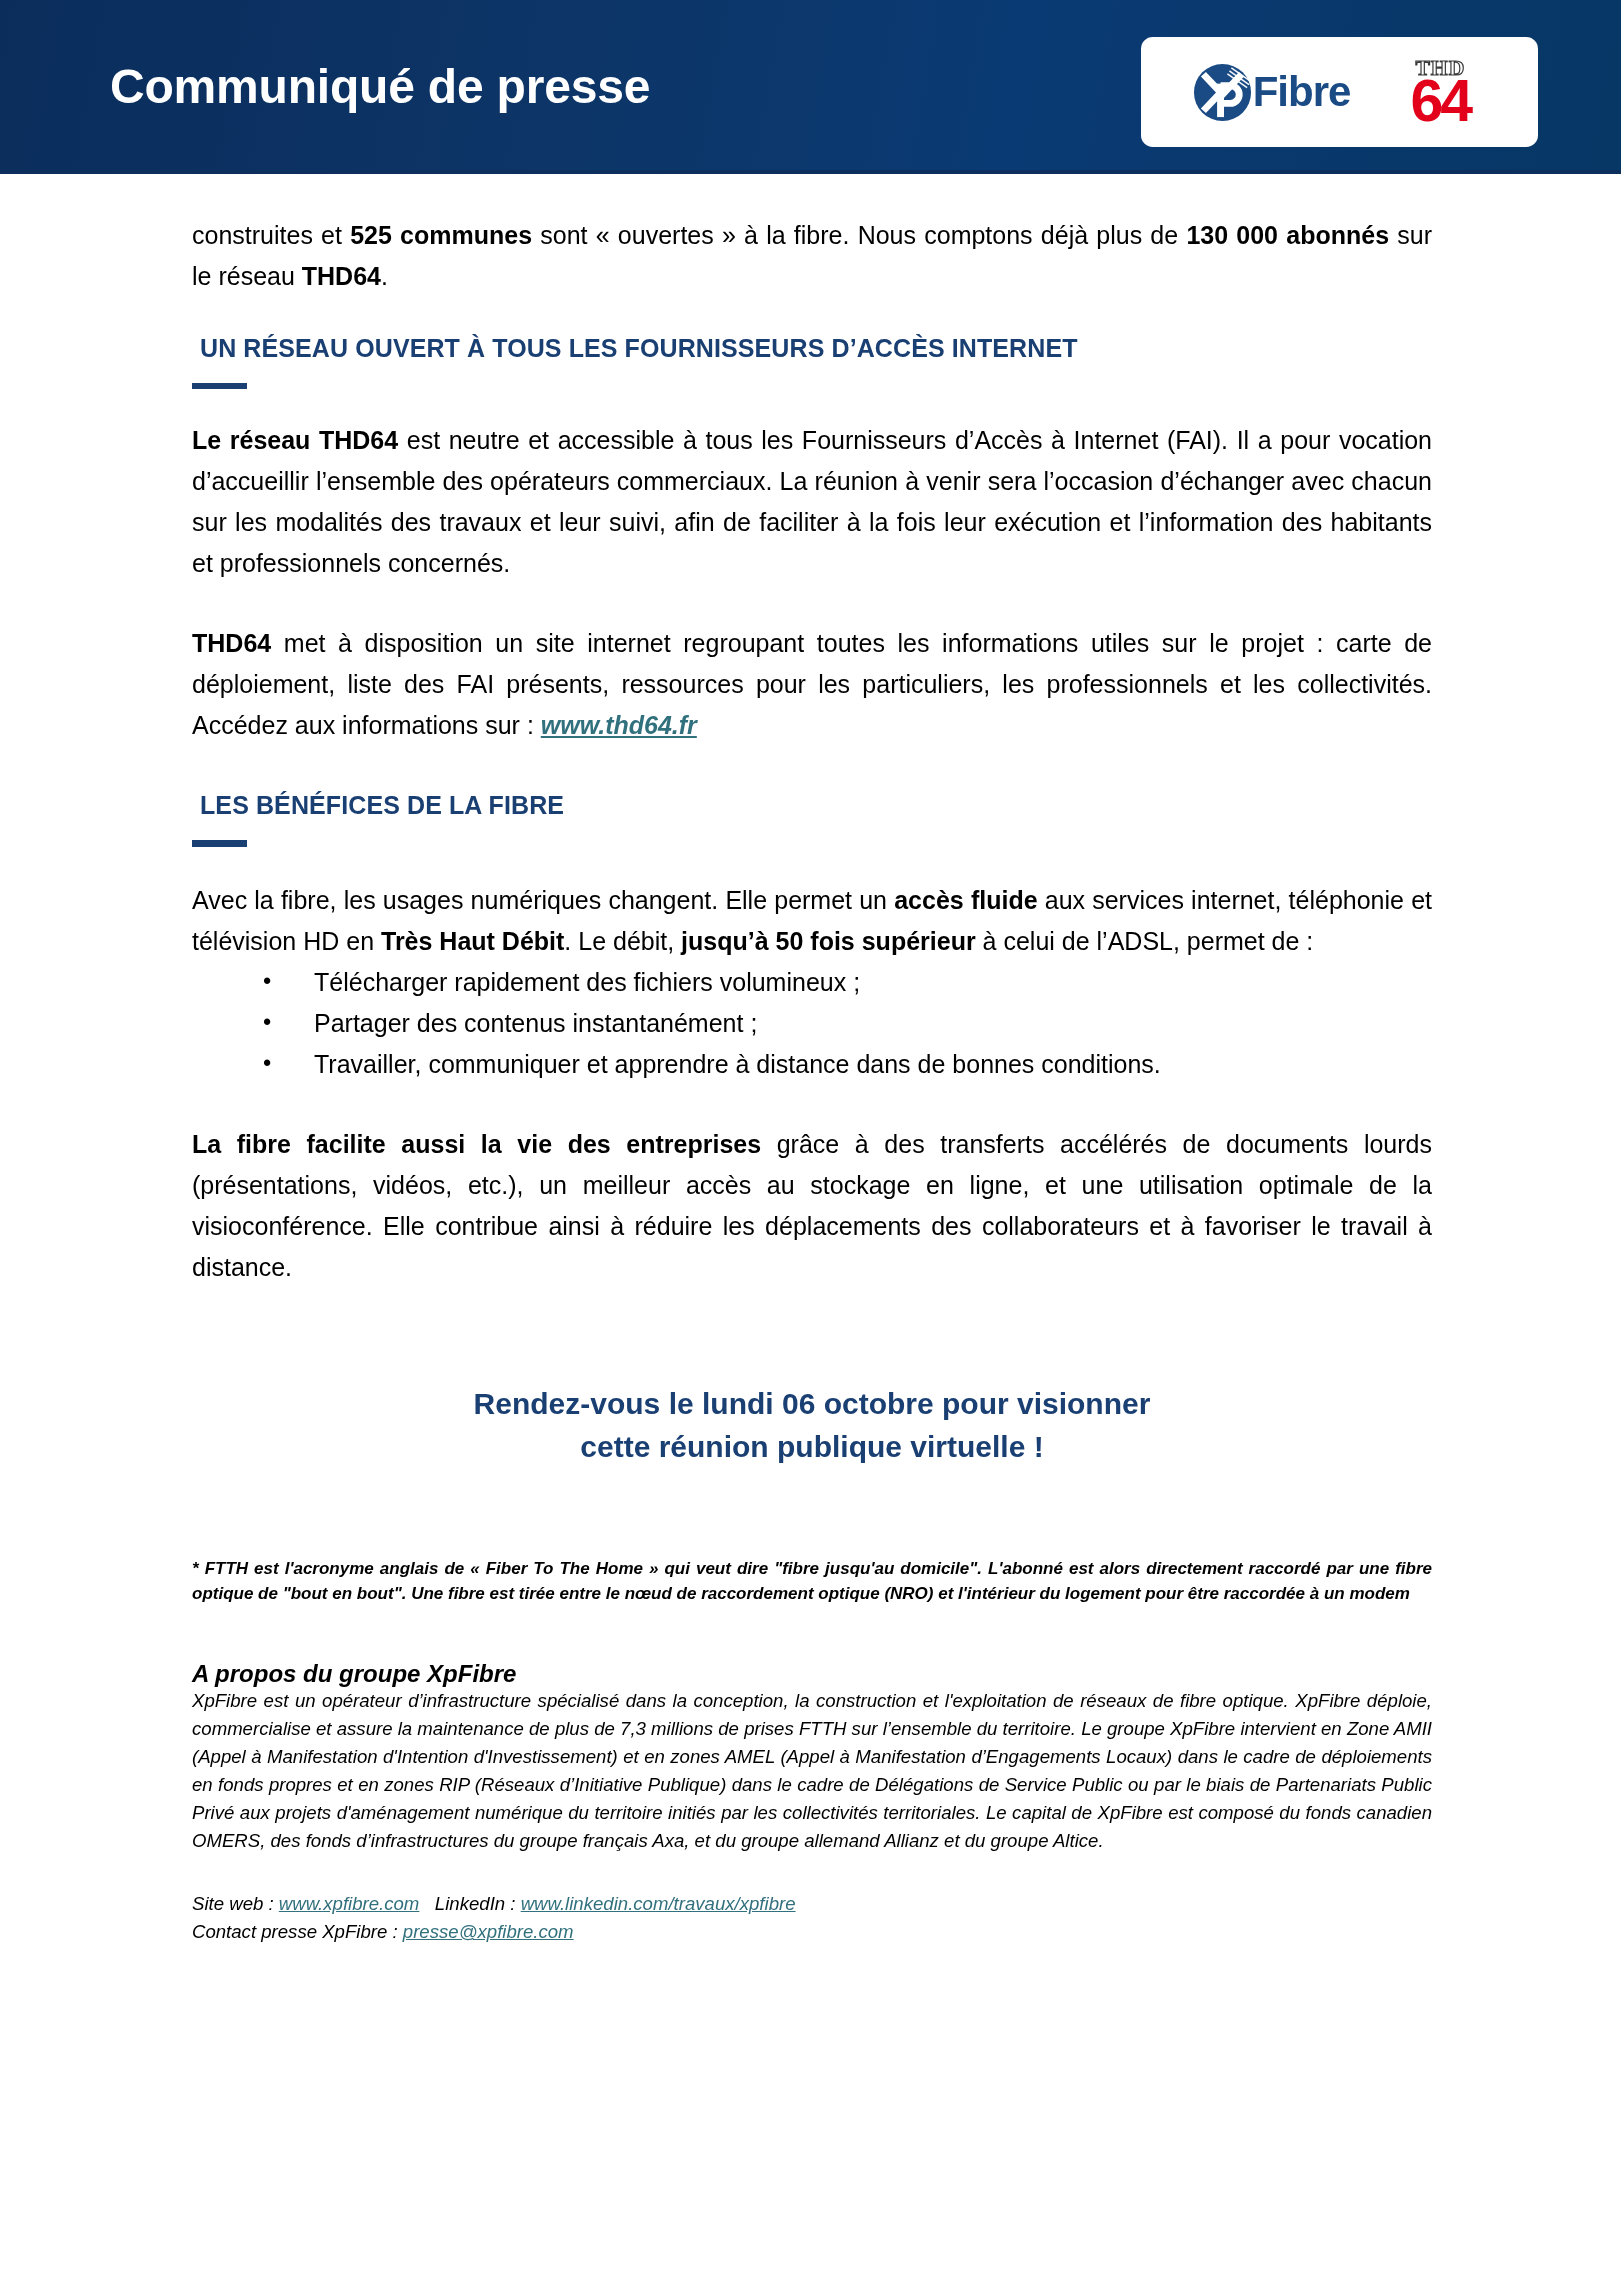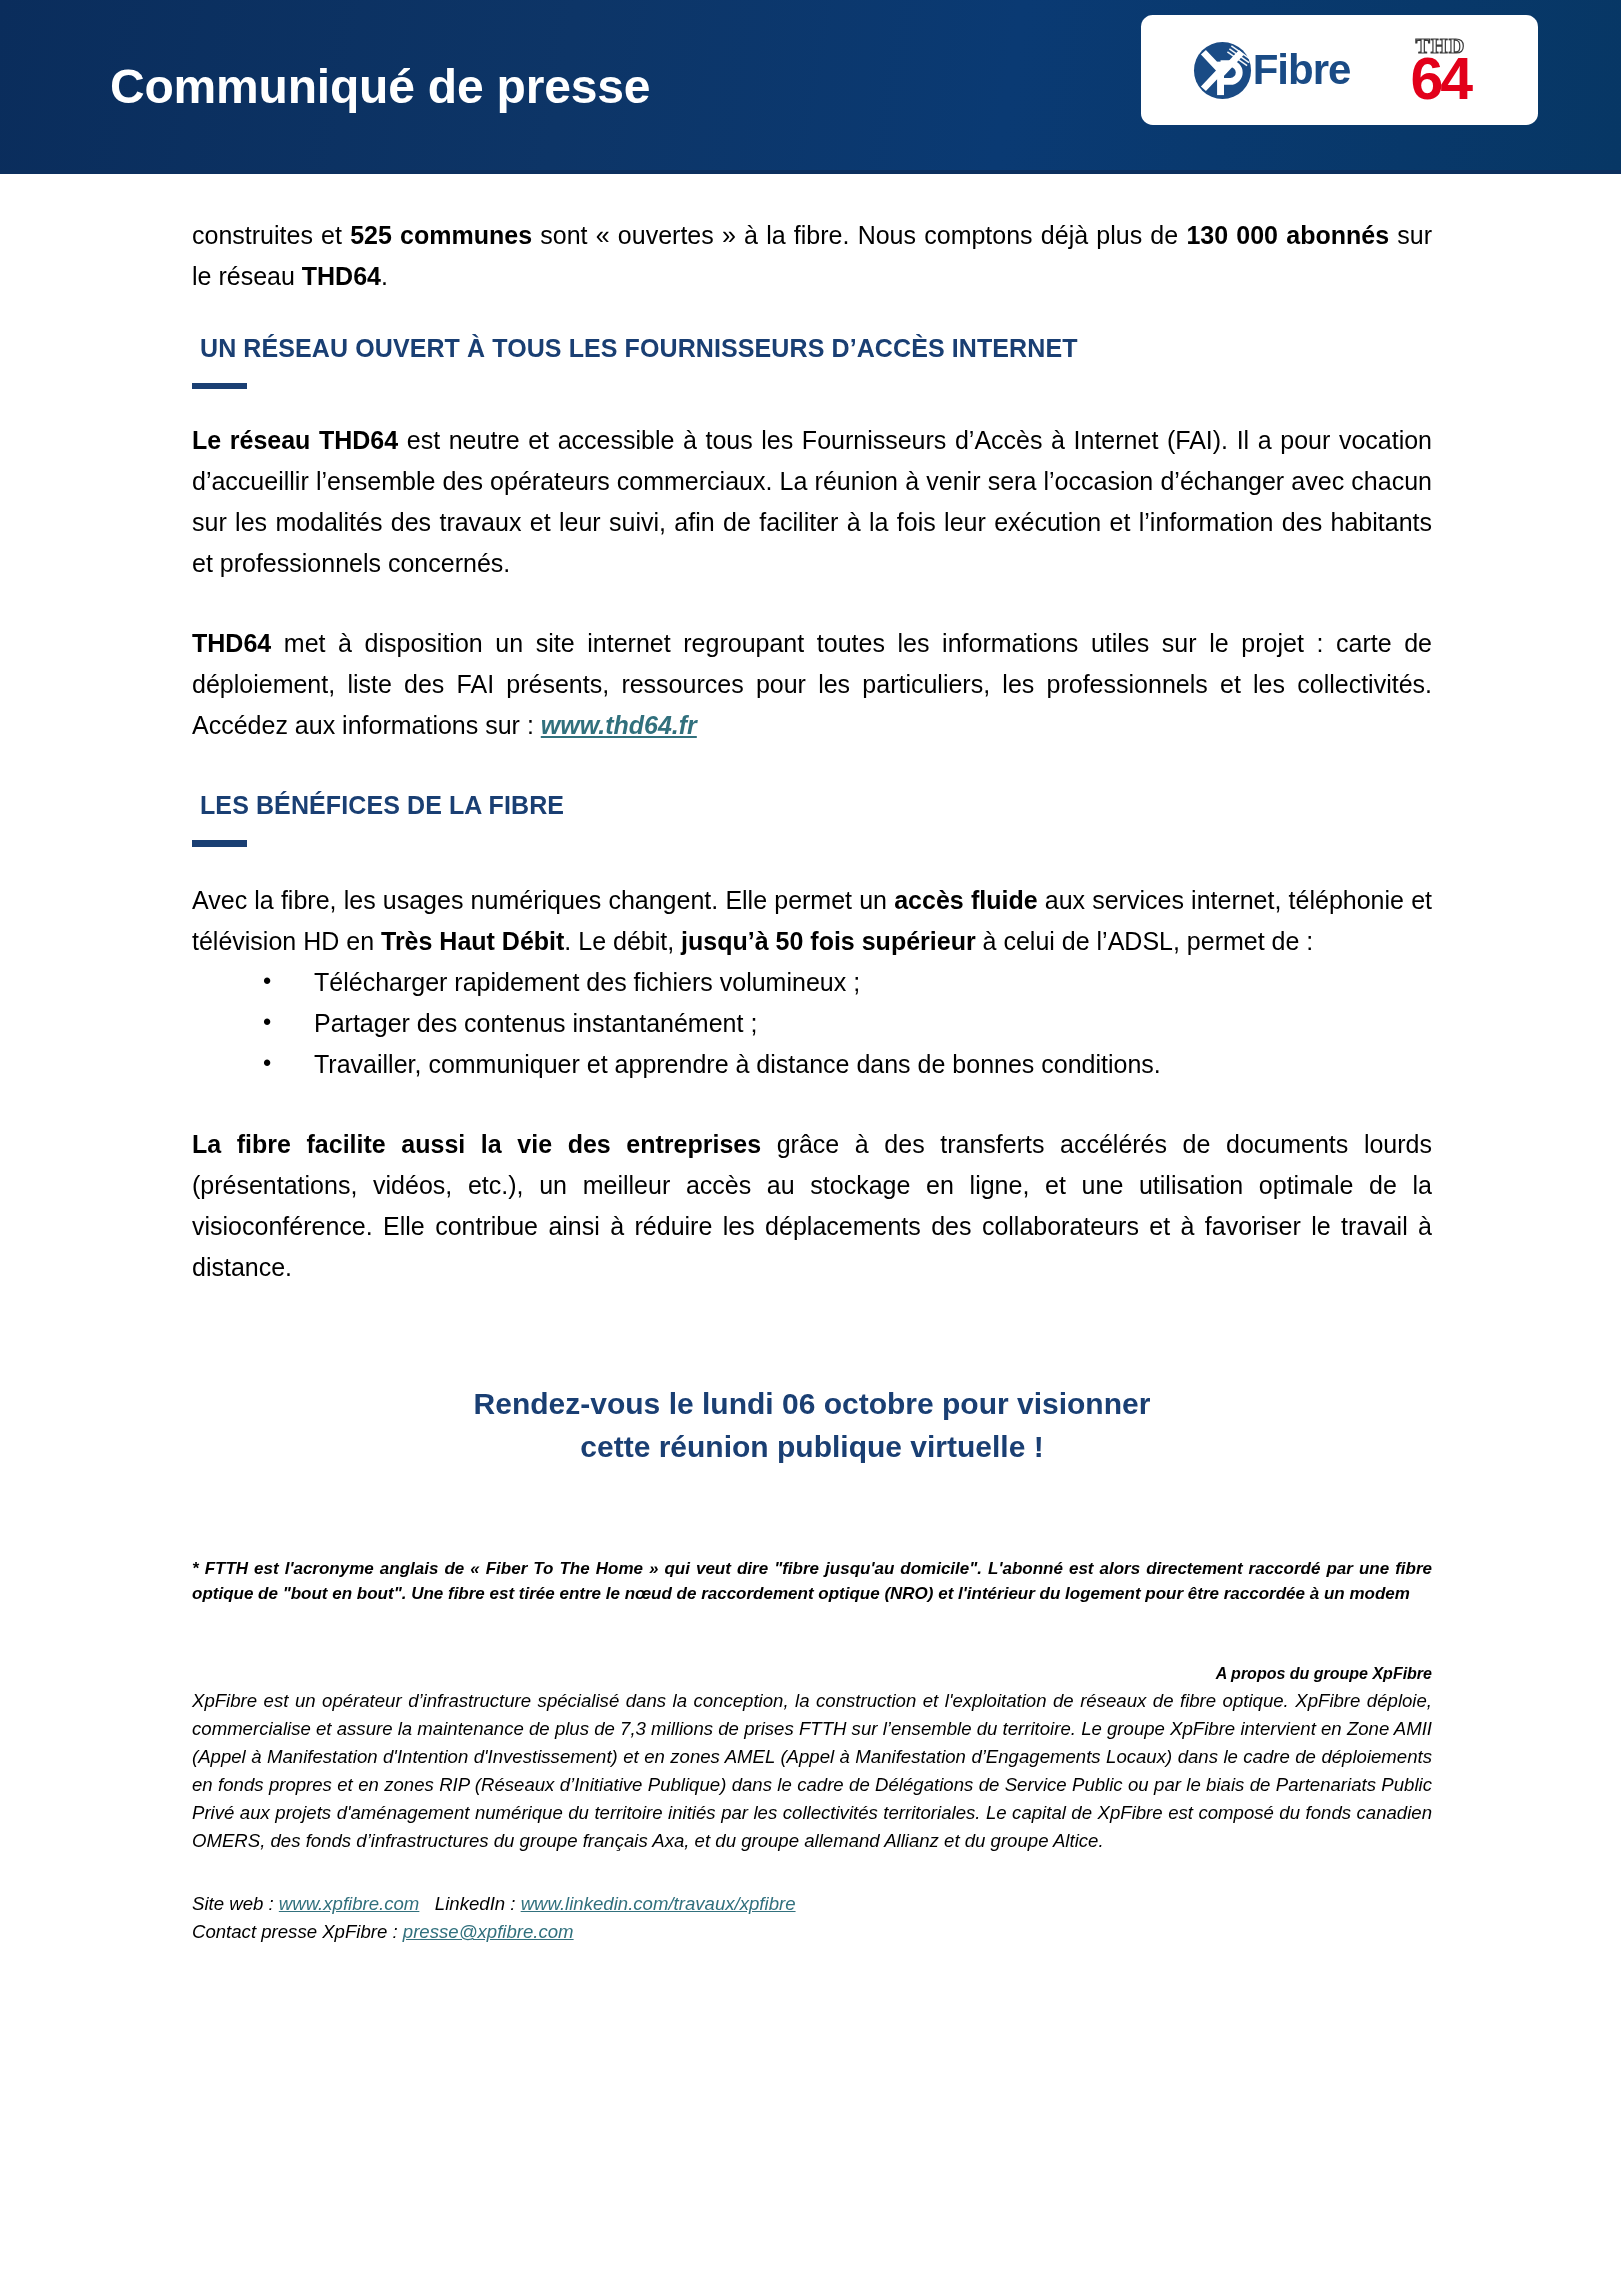--- a/index.html
+++ b/index.html
@@ -40,21 +40,21 @@
     font-size: 48px;
     font-weight: bold;
     color: #ffffff;
     letter-spacing: -0.2px;
     white-space: nowrap;
   }
 
   .logo-card {
     position: absolute;
     right: 83px;
-    top: 15px;
+    top: 37px;
     width: 397px;
     height: 110px;
     background: #ffffff;
     border-radius: 11.8px;
     display: flex;
     align-items: center;
     justify-content: center;
     gap: 43px;
   }
   .xpfibre-logo {
@@ -175,26 +175,25 @@
     font-size: 17px;
     line-height: 25.5px;
     font-style: italic;
     font-weight: bold;
     text-align: justify;
     color: #000;
     margin: 0;
   }
 
   .about-title {
-    font-size: 16px;
+    font-size: 24px;
     font-weight: bold;
     font-style: italic;
     margin: 0;
     line-height: 27.4px;
-    text-align: right;
   }
   .about-body {
     font-size: 18.6px;
     font-style: italic;
     line-height: 28px;
     text-align: justify;
     margin: 0;
   }
   .contact-line {
     font-size: 18.6px;

